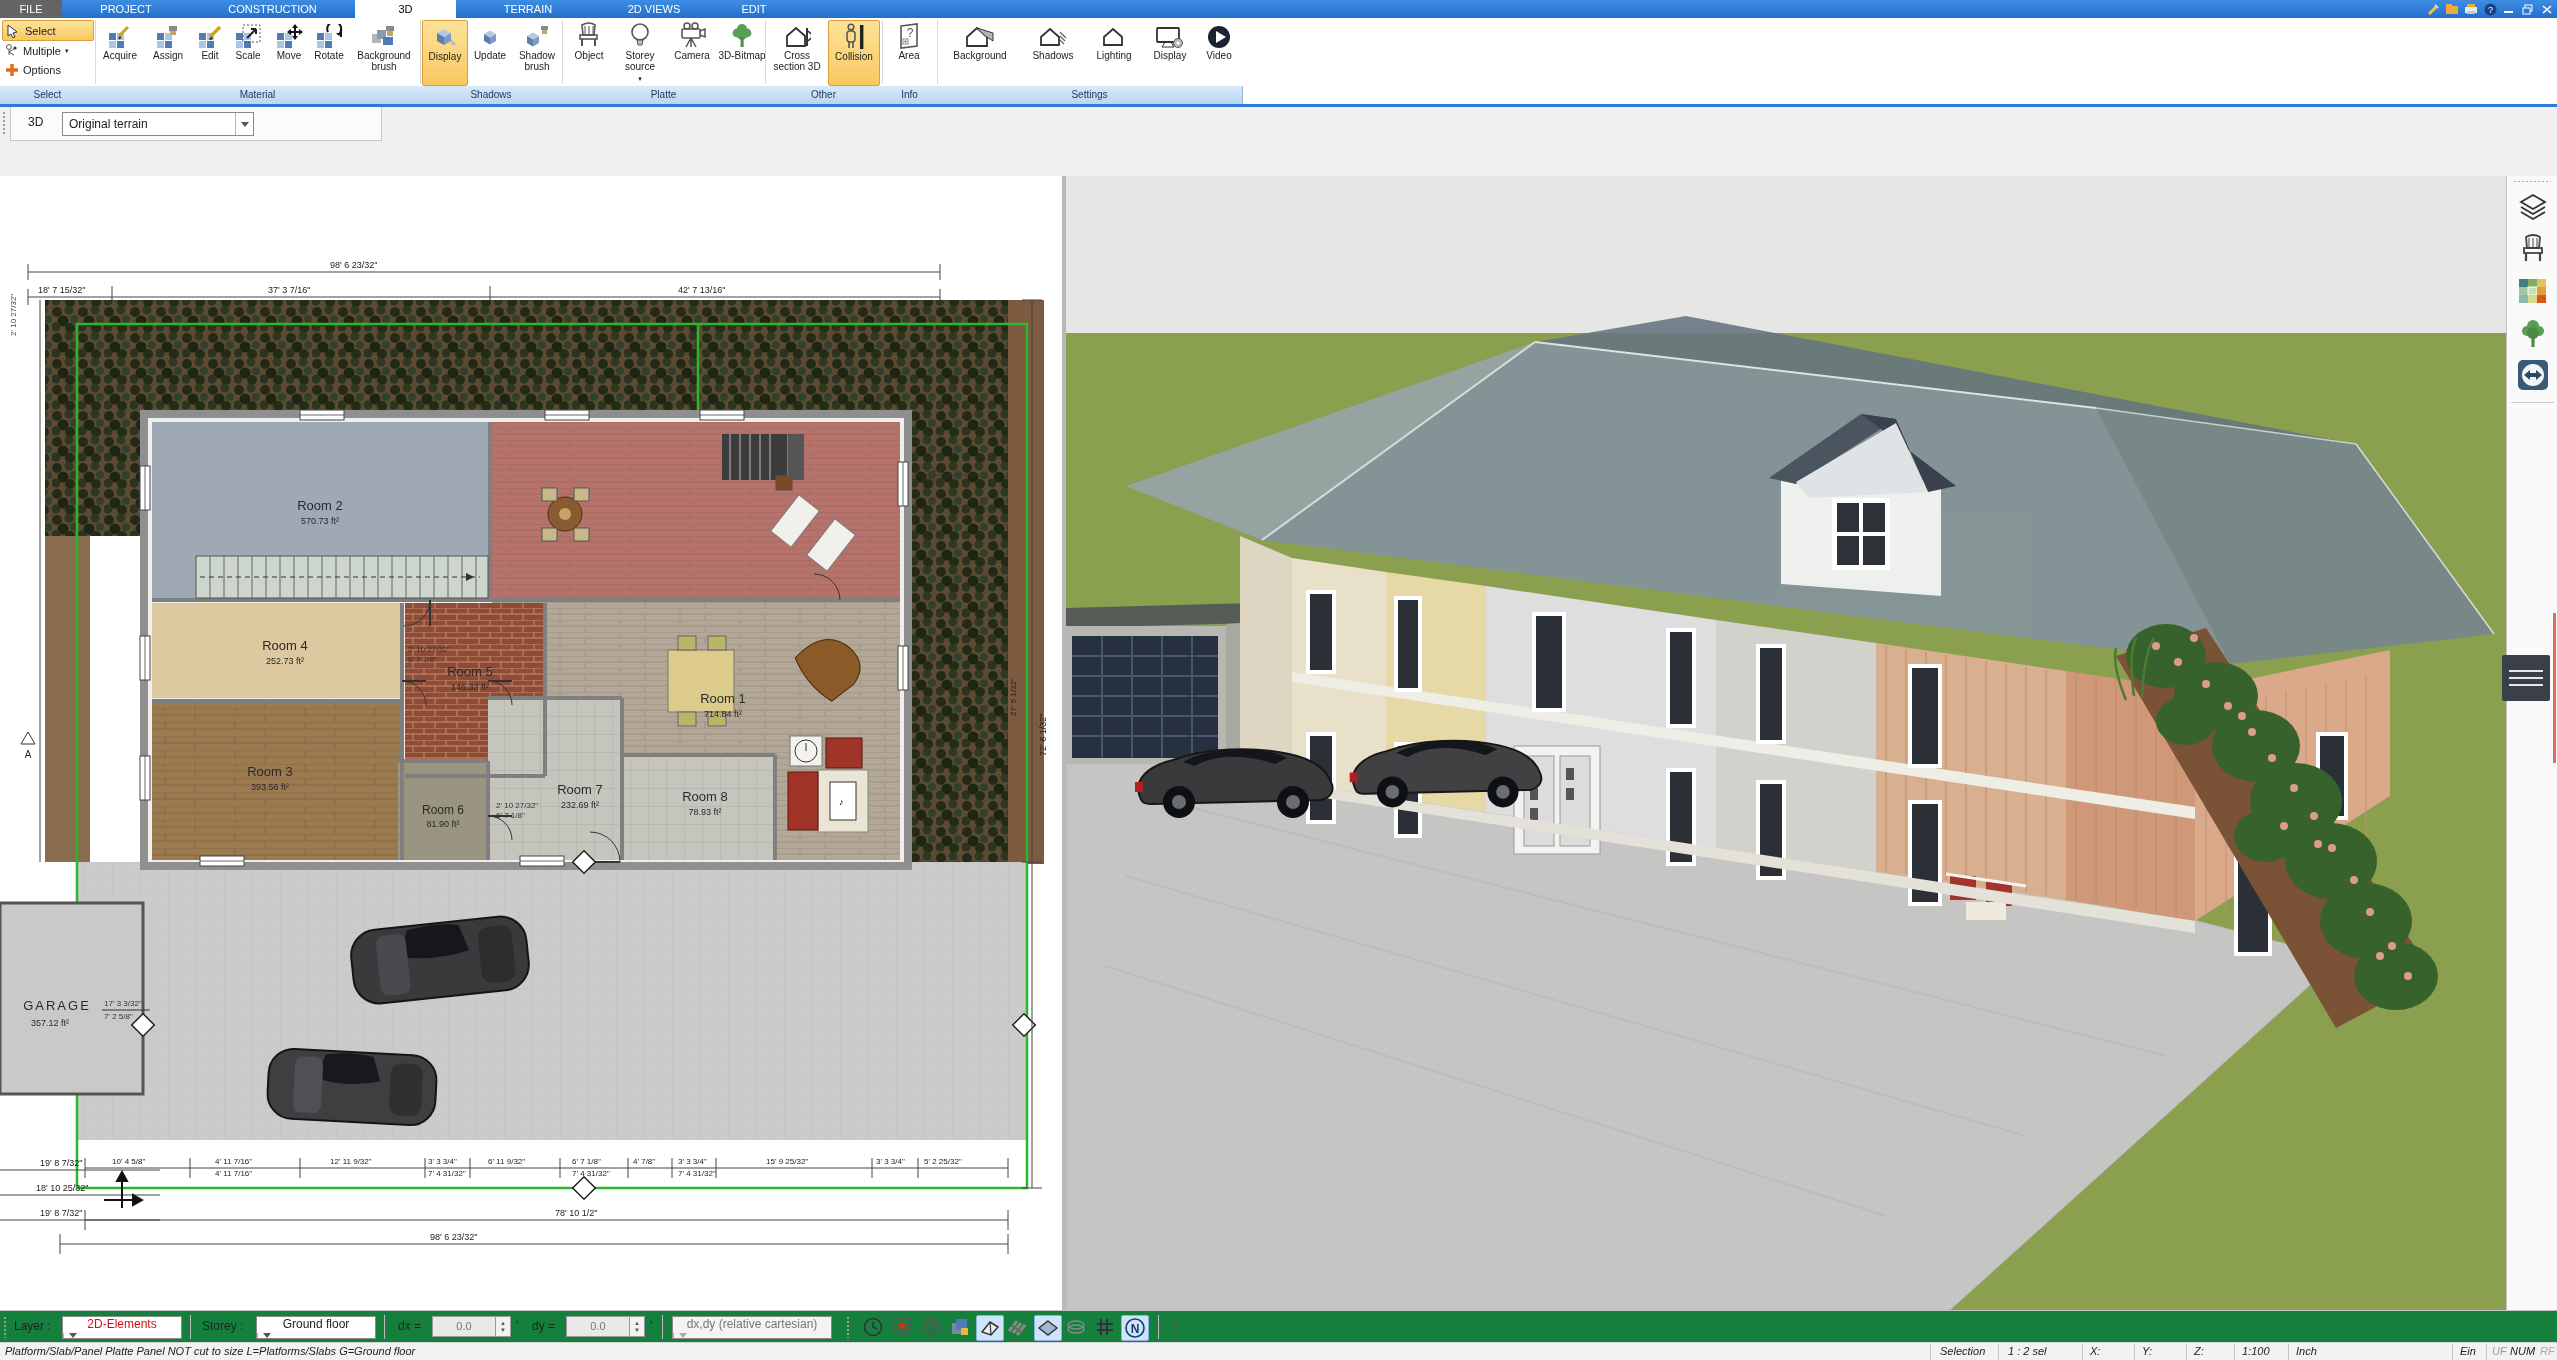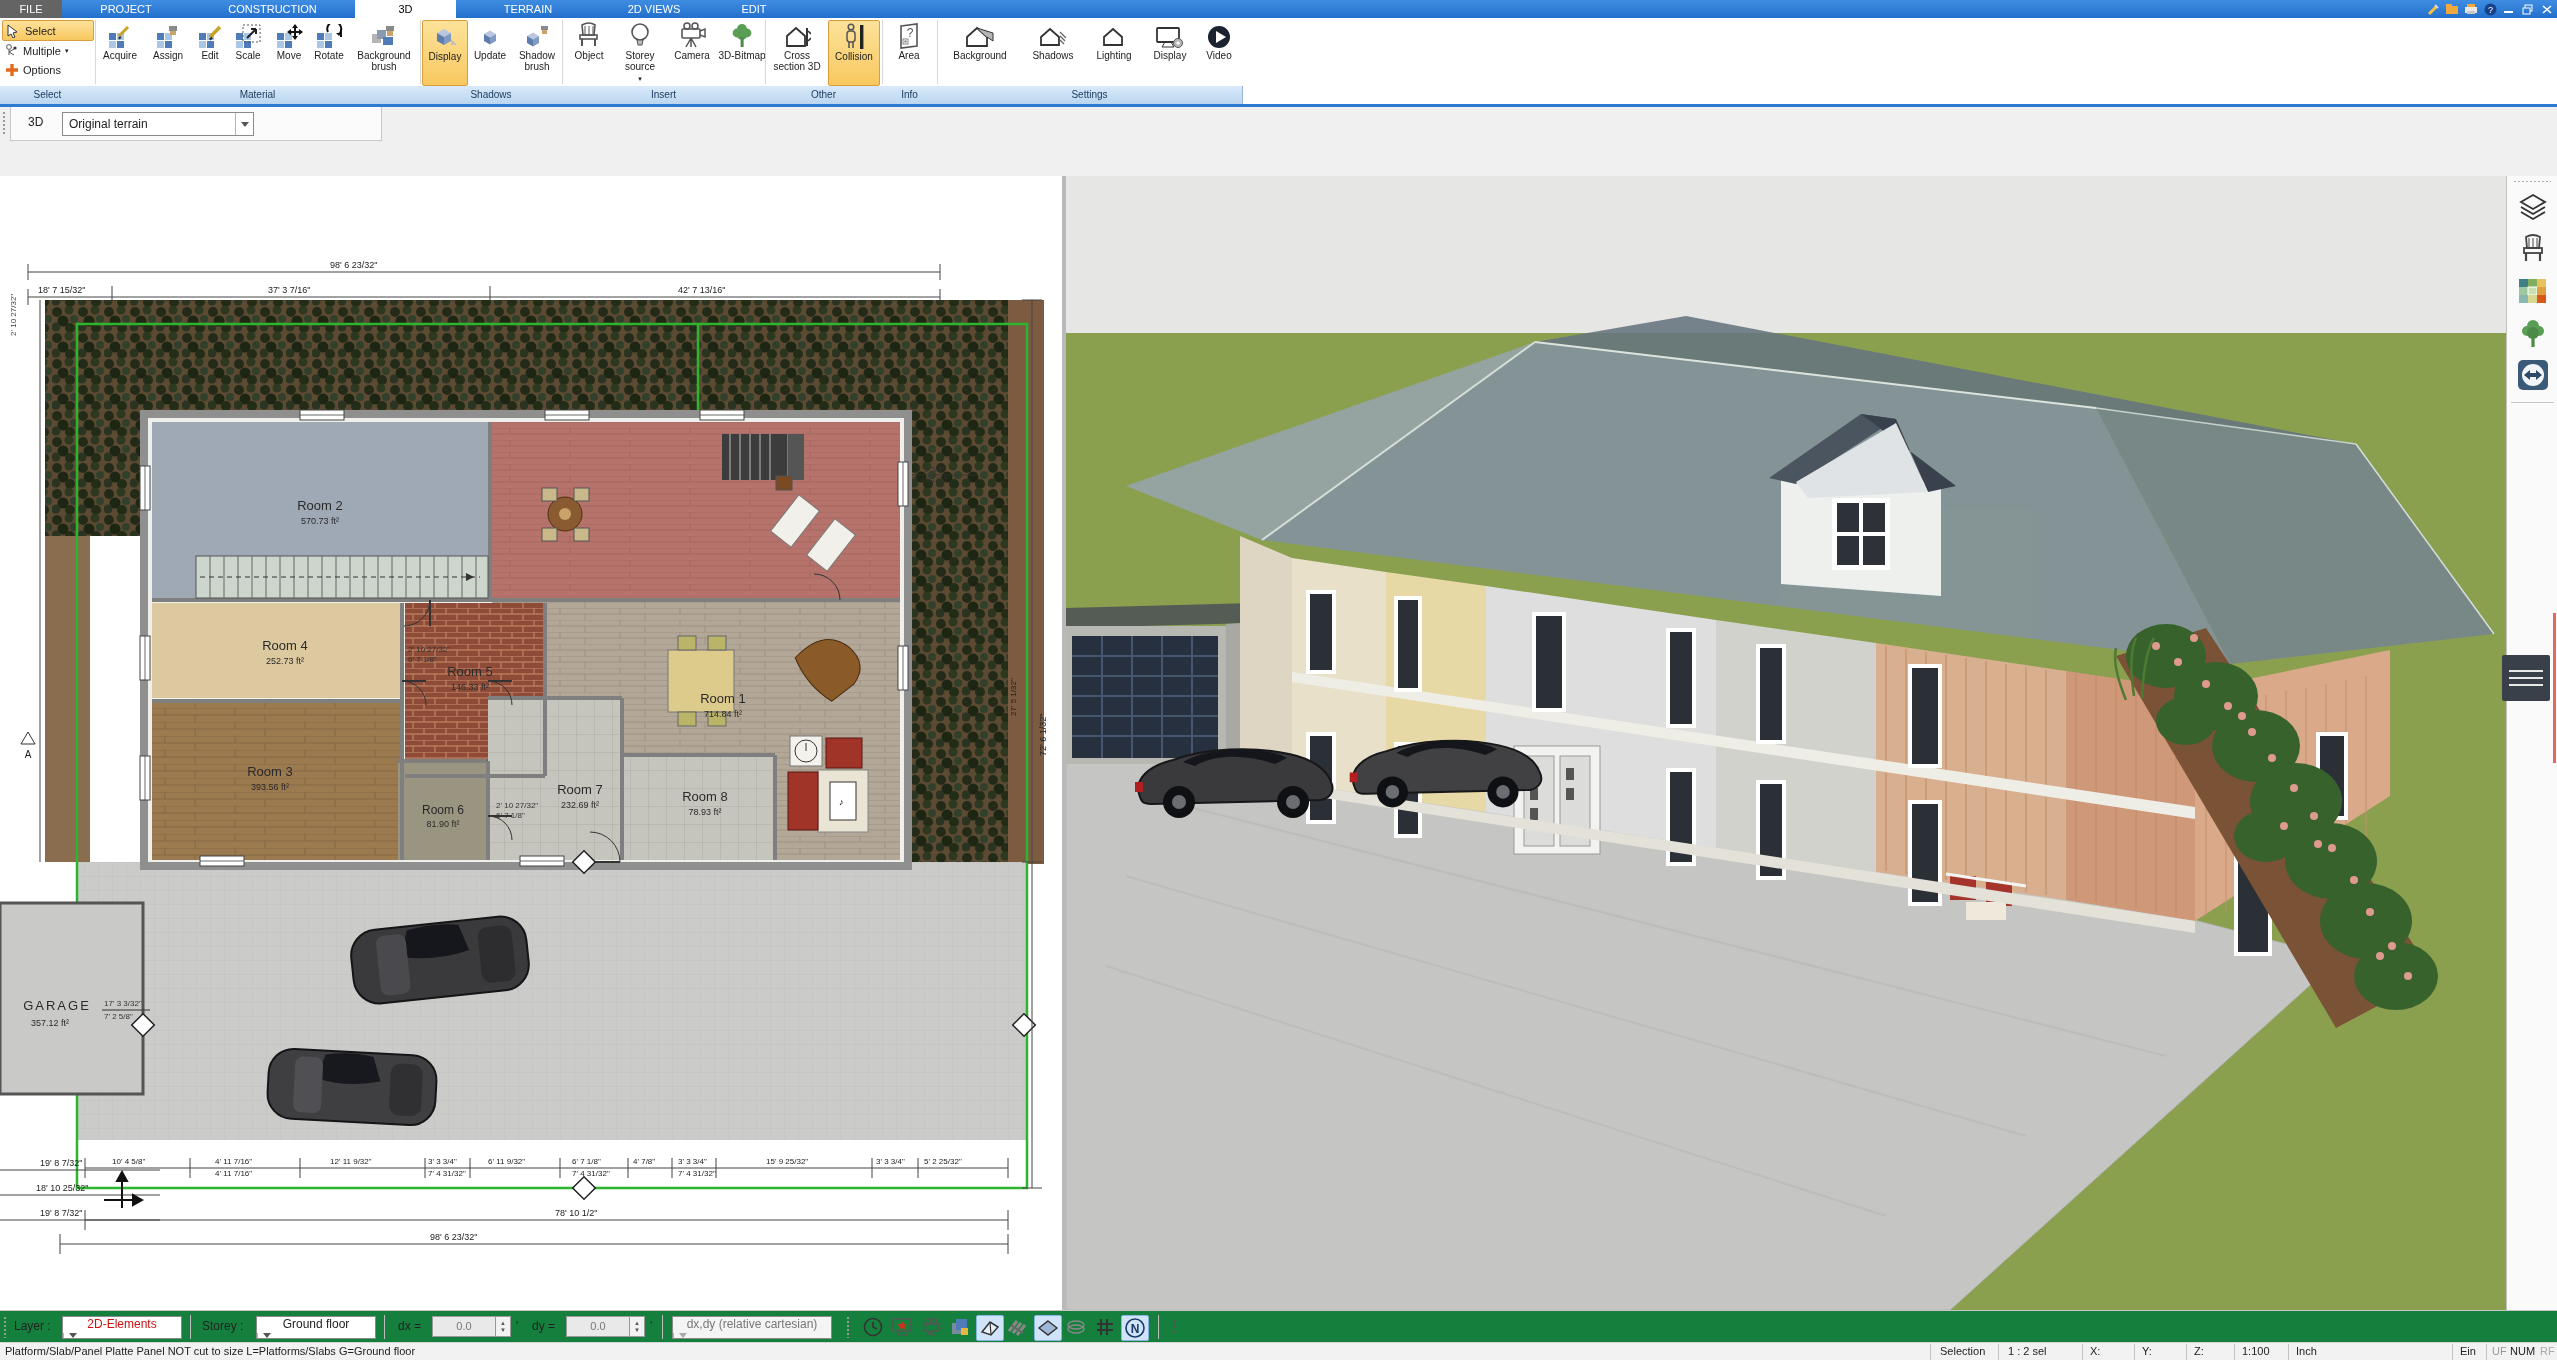--- a/index.html
+++ b/index.html
@@ -59,21 +59,21 @@
   .numfield .nv{width:62px;background:#e9e9e9;border:1px solid #9a9a9a;color:#777;font-size:11px;
                 text-align:center;line-height:19px;}
   .numfield .spin{width:14px;border:1px solid #9a9a9a;border-left:none;background:#f2f2f2;
                   display:flex;flex-direction:column;align-items:center;justify-content:center;font-size:6px;color:#555;line-height:7px;}
   .bsep{position:absolute;top:4px;height:24px;width:1px;background:#bdbdbd;}
   .bdots{position:absolute;top:5px;width:4px;height:22px;
          background-image:radial-gradient(#9a9a9a 35%,transparent 40%);background-size:4px 4px;}
   .bico{position:absolute;top:4px;width:26px;height:24px;display:flex;align-items:center;justify-content:center;border-radius:2px;}
   .bico.active{background:#cfe4f8;border:1px solid #86b5e4;}
   
-  .statusbar{position:absolute;left:0;top:1342px;width:2557px;height:18px;background:#f2f2f2;border-top:1px solid #d4d4d4;font-size:11px;}
+  .statusbar{position:absolute;left:0;top:1342px;width:2557px;height:18px;background:#f2f2f2;border-top:1px solid #d4d4d4;font-size:11px;font-style:italic;}
   .statusbar span{position:absolute;top:2px;white-space:nowrap;}
   .ssep{position:absolute;top:1px;height:16px;width:1px;background:#c4c4c4;}
   text{font-family:"Liberation Sans",sans-serif;}
 </style>
 </head>
 <body>
 
 <div class="app">
 
   <div class="tabbar">
@@ -410,21 +410,21 @@
             <circle cx="13" cy="13" r="11" fill="#1b2330"></circle>
             <path d="M10 7 L20 13 L10 19 Z" fill="#fff"></path>
           </svg>
         </span>
       <span>Video</span>
     </div>
 
     <div class="rgroupstrip" style="left:0;width:95px">Select</div>
     <div class="rgroupstrip" style="left:95px;width:325px">Material</div>
     <div class="rgroupstrip" style="left:420px;width:142px">Shadows</div>
-    <div class="rgroupstrip" style="left:562px;width:203px">Insert</div>
+    <div class="rgroupstrip" style="left:562px;width:203px">Platte</div>
     <div class="rgroupstrip" style="left:765px;width:117px">Other</div>
     <div class="rgroupstrip" style="left:882px;width:55px">Info</div>
     <div class="rgroupstrip" style="left:937px;width:305px">Settings</div>
   </div>
 
   <div class="viewrow">
     <div class="grip"></div>
     <div class="viewbox"></div>
     <div class="viewlbl">3D</div>
     <div class="combo terrcombo">

